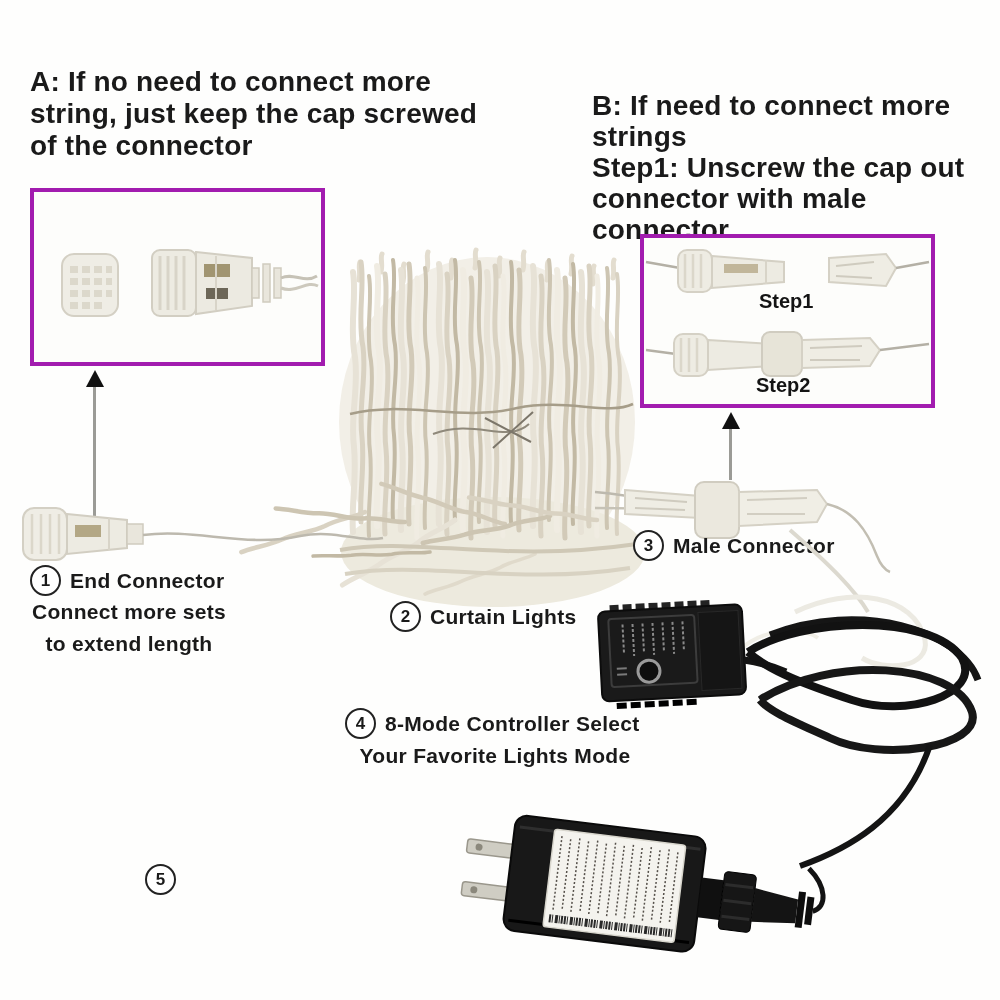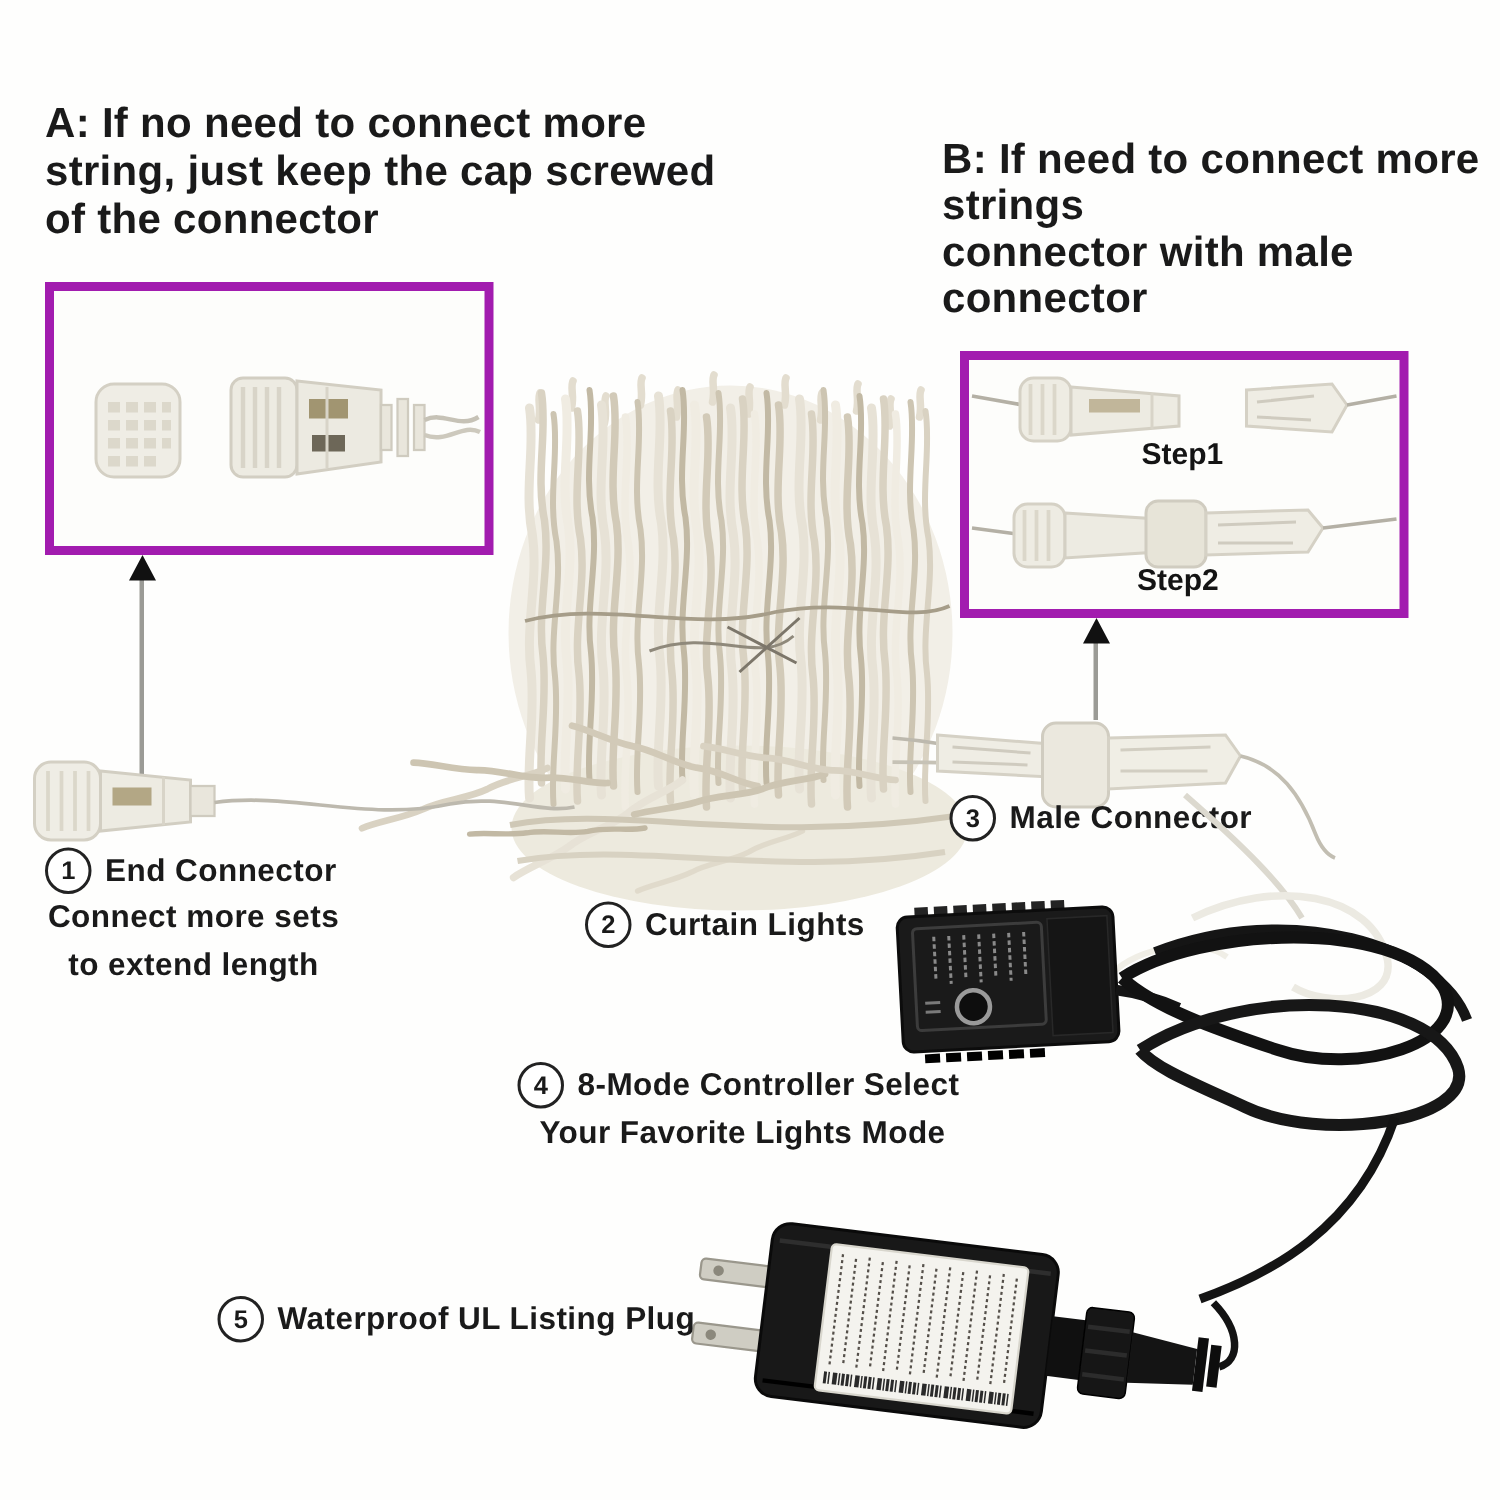--- a/index.html
+++ b/index.html
@@ -1,19 +1,19 @@
 <!DOCTYPE html>
 <html><head>
 <meta charset="utf-8">
 <style>
   html,body{margin:0;padding:0;background:#ffffff;}
   .stage{position:relative;width:1000px;height:1000px;background:#fefefd;overflow:hidden;
          font-family:"Liberation Sans","DejaVu Sans",sans-serif;color:#1a1a1a;}
   .note{position:absolute;font-weight:bold;font-size:28px;line-height:32px;letter-spacing:.2px;}
-  .photo-box{position:absolute;border:6px solid #a21caf;background:#fdfdfb;}
+  .photo-box{position:absolute;border:4px solid #a21caf;background:#fdfdfb;}
   .step-lbl{position:absolute;font-weight:bold;font-size:20px;color:#141414;}
   .label{position:absolute;display:flex;align-items:center;gap:9px;font-weight:bold;font-size:21px;white-space:nowrap;}
   .label .txt{letter-spacing:.3px;}
   .circ{display:inline-flex;align-items:center;justify-content:center;width:27px;height:27px;
         border:2px solid #222;border-radius:50%;font-size:17px;font-weight:bold;flex:0 0 auto;background:#fff;}
   .sub{position:absolute;font-weight:bold;font-size:21px;text-align:center;letter-spacing:.3px;}
   .arrow-shaft{position:absolute;width:3px;background:#9b9b96;}
   .arrow-head{position:absolute;width:0;height:0;border-left:9px solid transparent;
               border-right:9px solid transparent;border-bottom:17px solid #111;}
   svg{position:absolute;overflow:visible;}
@@ -22,22 +22,23 @@
 <body>
 
 <div class="stage">
 
   <div class="note" style="left:30px;top:66px;">
     <div>A: If no need to connect more</div>
     <div>string, just keep the cap screwed</div>
     <div>of the connector</div>
   </div>
 
-  <div class="note" style="left:628px;top:90px;line-height:31px;">
+  <div class="note" style="left:592px;top:90px;line-height:31px;">
     <div>B: If need to connect more strings</div>
+    <div>Step1: Unscrew the cap out</div>
     <div>connector with male connector</div>
   </div>
 
   <div class="photo-box" style="left:30px;top:188px;width:287px;height:170px;">
     <svg width="287" height="170" viewBox="0 0 287 170">
 
       <rect x="28" y="62" width="56" height="62" rx="12" fill="#efede5" stroke="#d4d0c4" stroke-width="2"></rect>
       <g fill="#dcd8cb">
         <rect x="36" y="74" width="8" height="7"></rect>
           <rect x="48" y="74" width="8" height="7"></rect>
@@ -341,16 +342,15 @@
       <g fill="#0d0d0d">
           <rect x="345" y="64" width="7" height="36"></rect>
           <rect x="354" y="68" width="7" height="28"></rect>
         </g>
       <path d="M361,82 C375,76 372,56 352,40" fill="none" stroke="#131313" stroke-width="5"></path>
     </g>
   </svg>
 
   <div class="label" style="left:145px;top:864px;">
     <span class="circ">5</span>
-    <span class="txt">Waterproof UL Listing Plug</span>
   </div>
 
 </div>
 
 </body></html>

